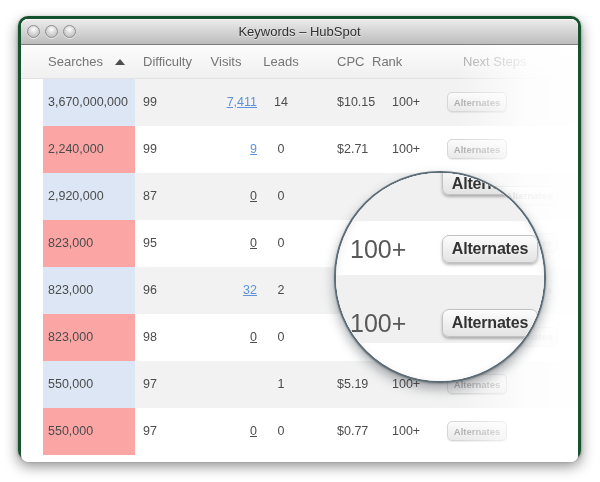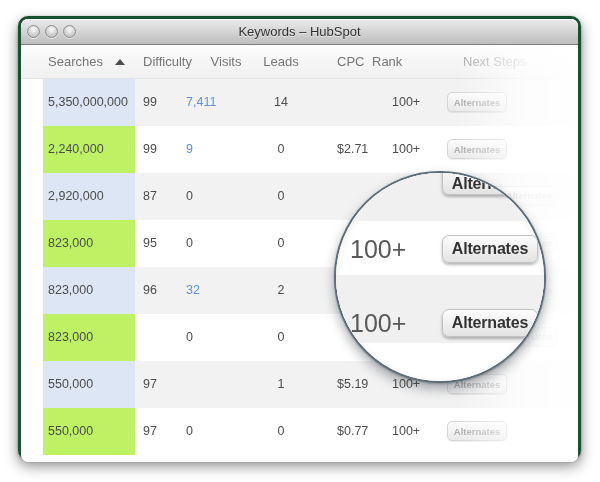--- a/index.html
+++ b/index.html
@@ -42,24 +42,24 @@
   .hc-next_steps { left:426px; width:120px; padding-left:16px; color:#a9a9a9; }
   .sort-asc { position:absolute; right:10px; top:14px; width:0; height:0;
               border-left:5px solid transparent; border-right:5px solid transparent;
               border-bottom:6px solid #4d4d4d; }
 
   .row { position:relative; height:47px; }
   .row.gray::before { content:""; position:absolute; left:22px; right:0; top:0; bottom:0;
                       background:#f2f2f2; }
   .cell { position:absolute; top:0; height:47px; line-height:47px;
           font-size:12.5px; color:#4c4c4c; white-space:nowrap; }
-  .bc-searches   { left:22px;  width:92px; padding-left:5px; background:#bef264; }
+  .bc-searches   { left:22px;  width:92px; padding-left:5px; background:#fca5a5; }
   .row.gray .bc-searches { background:#dce6f4; }
   .bc-difficulty { left:117px; width:70px; padding-left:5px; }
-  .bc-visits     { left:165px; width:80px; text-align:left; }
+  .bc-visits     { left:156px; width:80px; text-align:right;text-decoration:underline; }
   .bc-leads      { left:230px; width:60px; text-align:center; }
   .bc-cpc        { left:311px; width:70px; padding-left:5px; }
   .bc-rank       { left:366px; width:56px; padding-left:5px; }
   .bc-next_steps { left:426px; width:70px; }
   .cell.link { color:#5e92da; cursor:pointer; }
 
   .alt-btn { position:absolute; top:13px; left:0; width:60px; height:20px;
              border:1px solid #d6d6d6; border-radius:5px;
              background:linear-gradient(#fbfbfb,#e9e9e9);
              color:#aeaeae; font-weight:bold; font-size:9.5px;
@@ -125,24 +125,25 @@
           <div class="hcell hc-searches">Searches<span class="sort-asc"></span></div>
           <div class="hcell hc-difficulty">Difficulty</div>
           <div class="hcell hc-visits">Visits</div>
           <div class="hcell hc-cpc">CPC</div>
           <div class="hcell hc-leads">Leads</div>
           <div class="hcell hc-rank">Rank</div>
           <div class="hcell hc-next_steps">Next Steps</div>
         </div>
       <div id="rows-container">
           <div class="row gray">
-            <div class="cell bc-searches">5,350,000,000</div>
+            <div class="cell bc-searches">3,670,000,000</div>
             <div class="cell bc-difficulty">99</div>
             <div class="cell bc-visits link">7,411</div>
             <div class="cell bc-leads">14</div>
+            <div class="cell bc-cpc">$10.15</div>
             <div class="cell bc-rank">100+</div>
             <div class="cell bc-next_steps">
               <button class="alt-btn">Alternates</button>
             </div>
           </div>
           <div class="row">
             <div class="cell bc-searches">2,240,000</div>
             <div class="cell bc-difficulty">99</div>
             <div class="cell bc-visits link">9</div>
             <div class="cell bc-leads">0</div>
@@ -180,20 +181,21 @@
             <div class="cell bc-visits link">32</div>
             <div class="cell bc-leads">2</div>
             <div class="cell bc-cpc"></div>
             <div class="cell bc-rank"></div>
             <div class="cell bc-next_steps">
               <button class="alt-btn">Alternates</button>
             </div>
           </div>
           <div class="row">
             <div class="cell bc-searches">823,000</div>
+            <div class="cell bc-difficulty">98</div>
             <div class="cell bc-visits">0</div>
             <div class="cell bc-leads">0</div>
             <div class="cell bc-cpc"></div>
             <div class="cell bc-rank"></div>
             <div class="cell bc-next_steps">
               <button class="alt-btn">Alternates</button>
             </div>
           </div>
           <div class="row gray">
             <div class="cell bc-searches">550,000</div>

